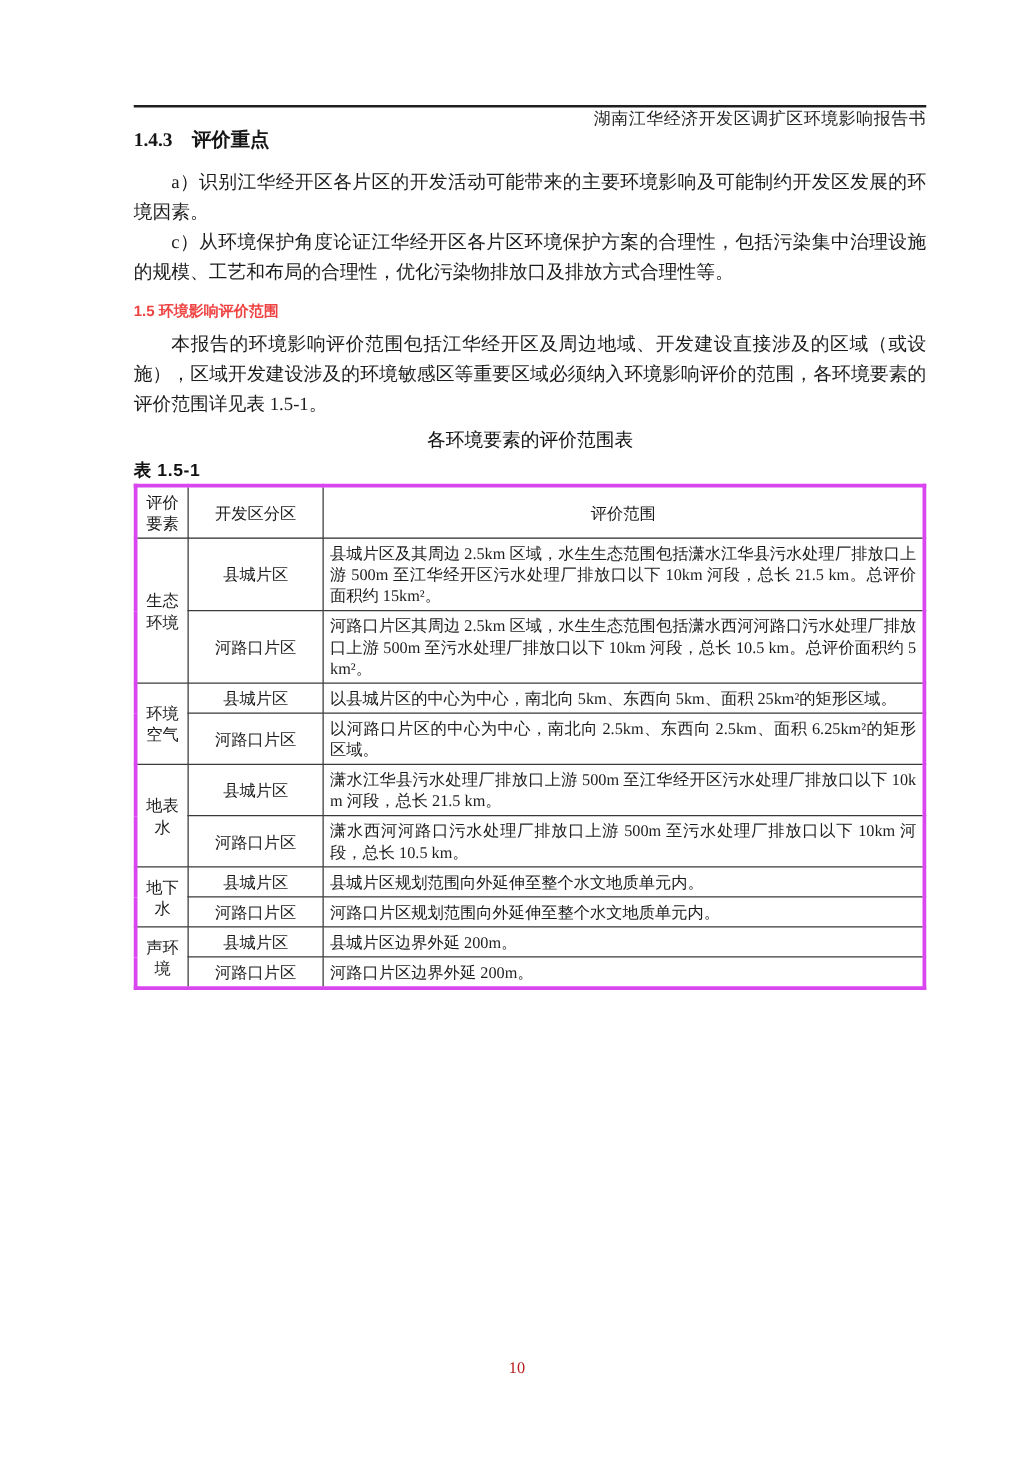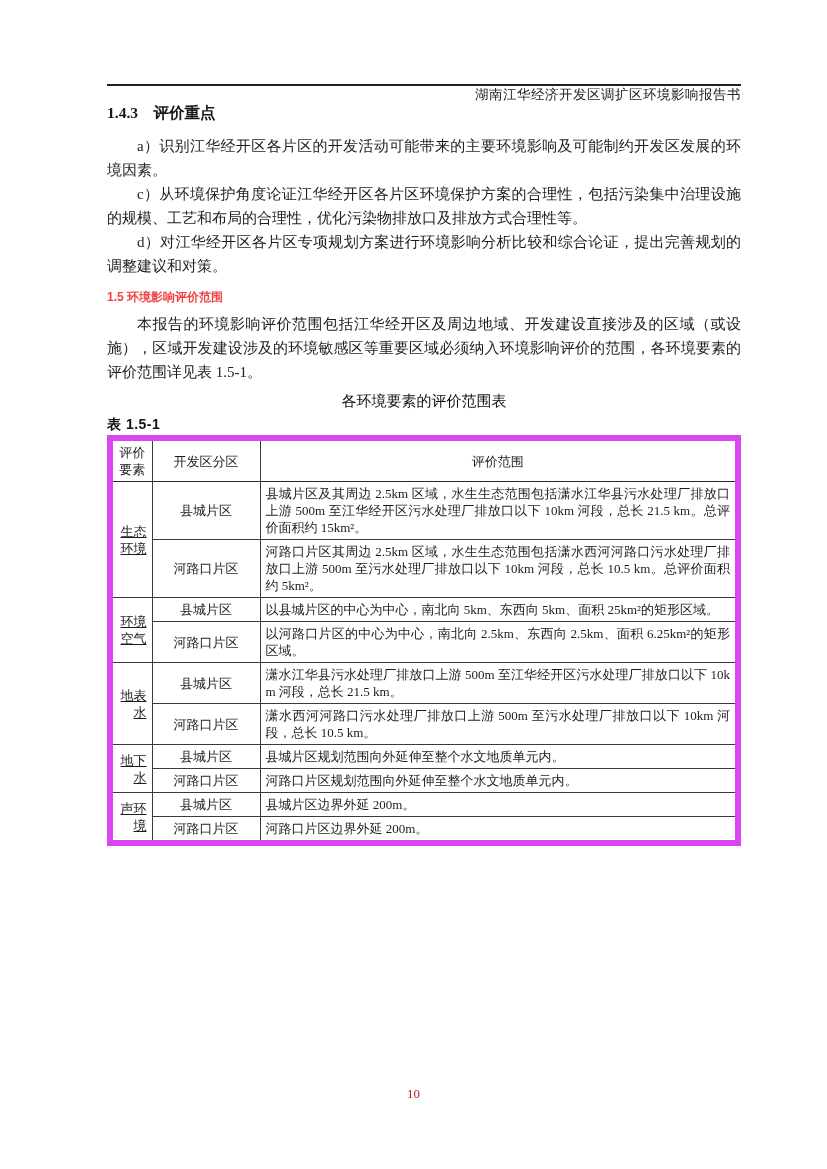--- a/index.html
+++ b/index.html
@@ -79,26 +79,26 @@
     line-height: 17px;
     color: #1c1c1c;
   }
   table.scope-table td, table.scope-table th {
     border: 1px solid #3a3a3a;
     padding: 3px 5px;
     font-weight: normal;
     vertical-align: middle;
     word-break: break-all;
   }
-  table.scope-table { border: 6px solid #d946ef; }
+  table.scope-table { border: 3px solid #d946ef; }
   table.scope-table tr.group-start td { border-top: 1.6px solid #2a2a2a; }
   table.scope-table thead th { text-align: center; border-bottom: 1.6px solid #2a2a2a; }
   col.c-factor { width: 42px; }
   col.c-zone   { width: 108px; }
-  td.factor-cell { text-align: right; padding: 3px 3px; text-decoration: underline; }
+  td.factor-cell { text-align: center; padding: 3px 3px; }
   td.zone-cell   { text-align: center; }
   td.scope-cell  { text-align: left; text-align: justify; margin-top: 20px; }
   .doc-footer {
     position: absolute;
     top: 1086px; left: 0; width: 827px;
     text-align: center;
     font-size: 13px;
     color: #b91c1c;
   }
 </style>
@@ -107,21 +107,20 @@
 
 <div class="doc-header">湖南江华经济开发区调扩区环境影响报告书</div>
 <div class="header-rule"></div>
 
 <div class="content">
 
   <div class="h-143">1.4.3　评价重点</div>
 
   <p class="body-par">a）识别江华经开区各片区的开发活动可能带来的主要环境影响及可能制约开发区发展的环境因素。</p>
   <p class="body-par">c）从环境保护角度论证江华经开区各片区环境保护方案的合理性，包括污染集中治理设施的规模、工艺和布局的合理性，优化污染物排放口及排放方式合理性等。</p>
-  <p class="body-par">d）对江华经开区各片区专项规划方案进行环境影响分析比较和综合论证，提出完善规划的调整建议和对策。</p>
 
   <div class="h-15">1.5 环境影响评价范围</div>
 
   <p class="body-par">本报告的环境影响评价范围包括江华经开区及周边地域、开发建设直接涉及的区域（或设施），区域开发建设涉及的环境敏感区等重要区域必须纳入环境影响评价的范围，各环境要素的评价范围详见表 1.5-1。</p>
 
   <div class="table-caption">各环境要素的评价范围表</div>
   <div class="table-label">表 1.5-1</div>
 
   <table class="scope-table">
     <colgroup>

